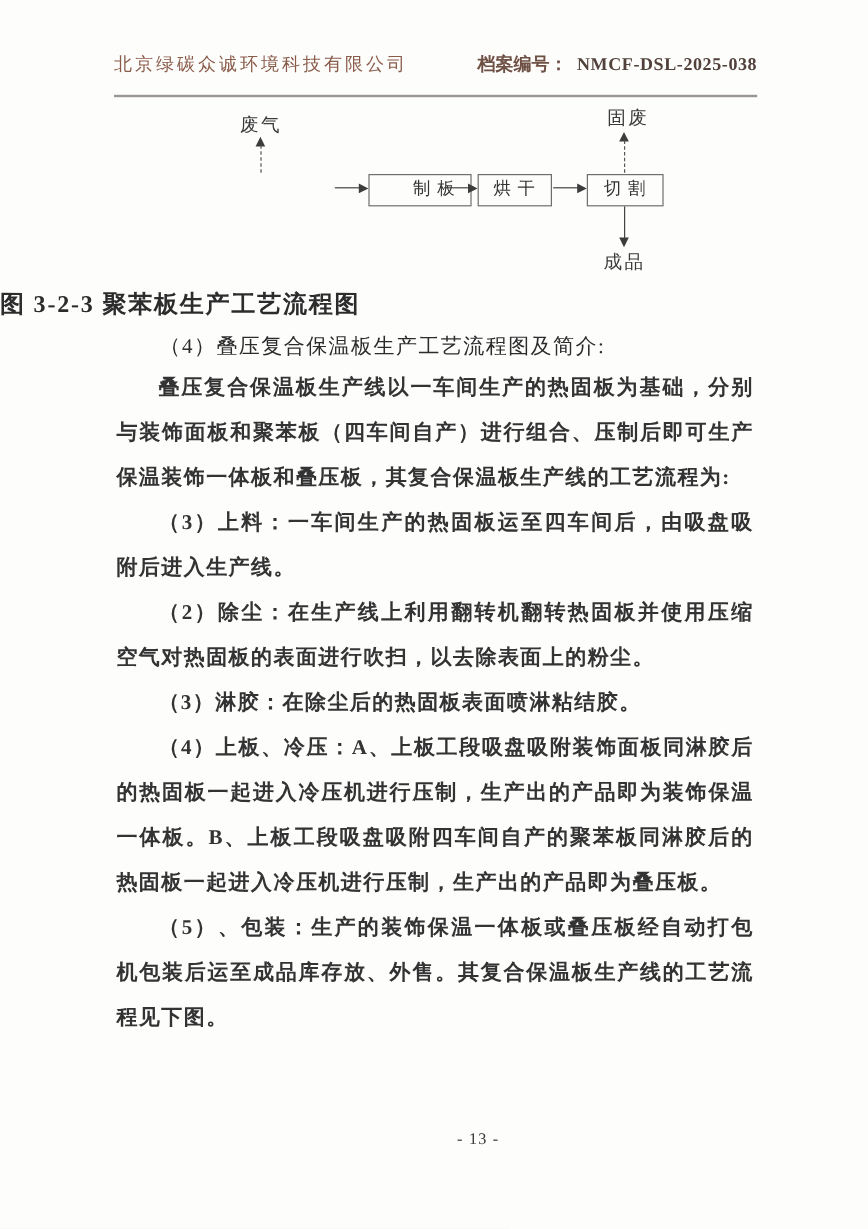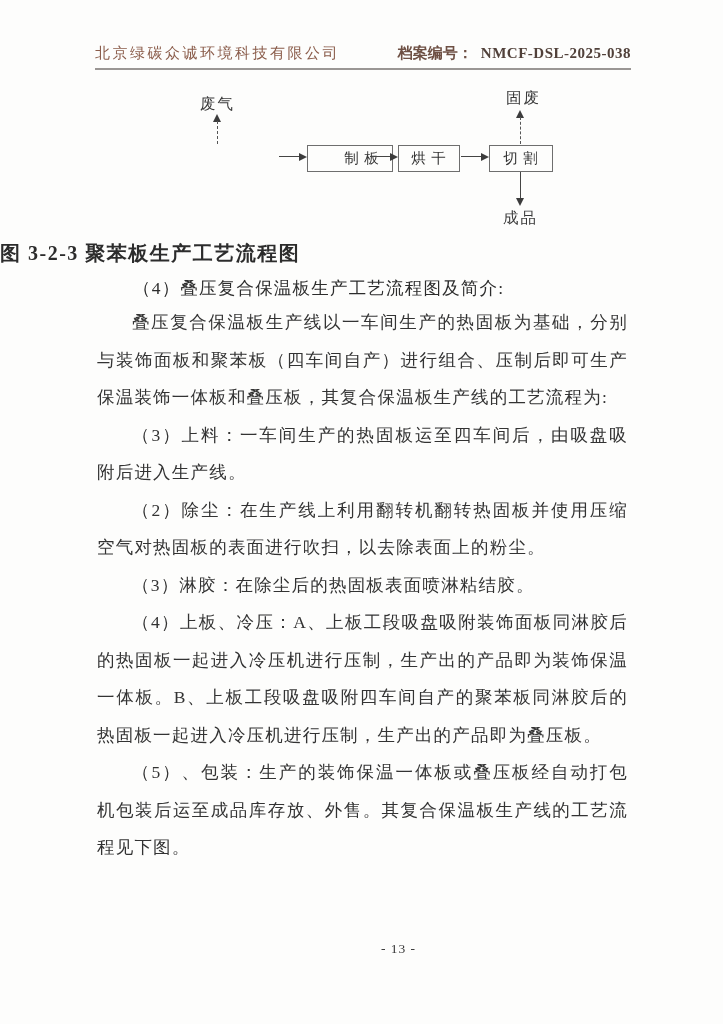--- a/index.html
+++ b/index.html
@@ -20,21 +20,21 @@
   
   .header {
     position: absolute;
     left: 95px;
     right: 92px;
     top: 44px;
     display: flex;
     justify-content: space-between;
     align-items: flex-start;
     border-bottom: 2px solid #9a9694;
-    padding-bottom: 5px;
+    padding-bottom: 16px;
   }
   .header .company {
     font-size: 15px;
     letter-spacing: 2.5px;
     color: #8a5c4a;
   }
   .header .archive {
     font-size: 15px;
     color: #6e5044;
     font-weight: bold;
@@ -129,20 +129,21 @@
   }
   .body-text p {
     margin: 0;
     font-size: 17.5px;
     line-height: 37.5px;
     letter-spacing: 1.2px;
     text-indent: 2em;
     text-align: justify;
     text-justify: inter-character;
     color: #333;
+    font-weight: bold;
   }
 
   
   .footer {
     position: absolute;
     top: 941px;
     left: 0;
     width: 100%;
     text-align: center;
     font-size: 13.5px;

